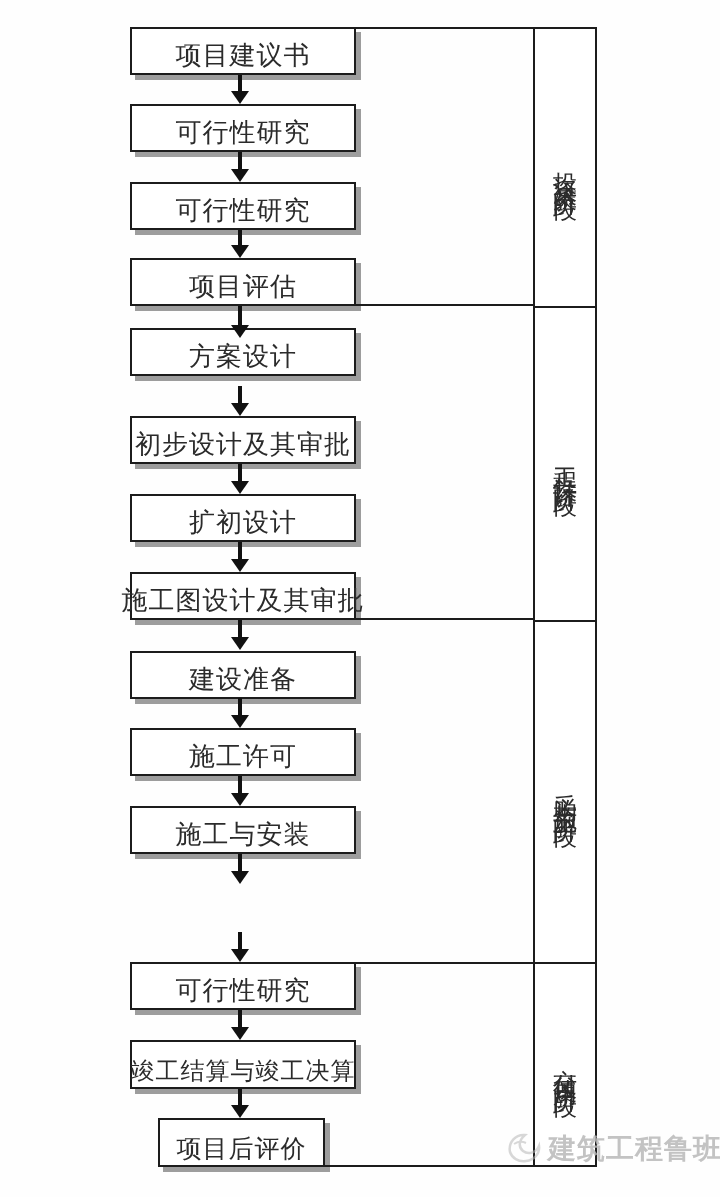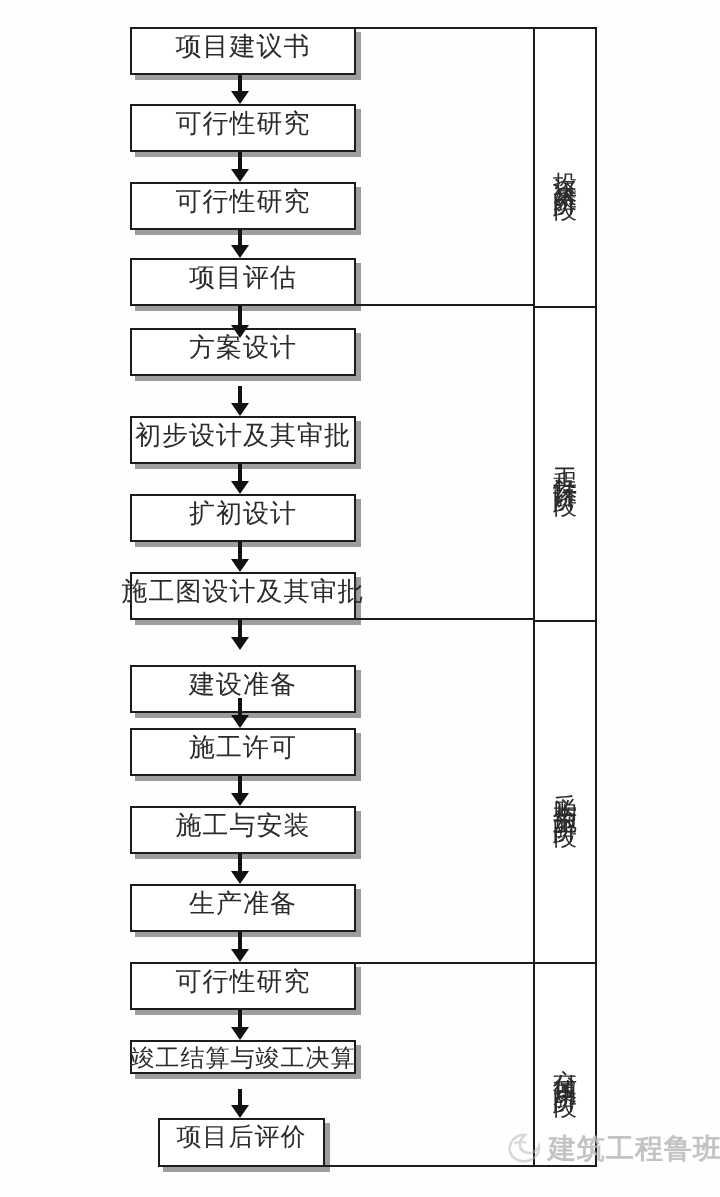--- a/index.html
+++ b/index.html
@@ -5,27 +5,27 @@
   html,body{margin:0;padding:0;background:#ffffff;}
   #canvas{
     position:relative;width:720px;height:1197px;background:#fefefe;overflow:hidden;
     font-family:"Liberation Serif","DejaVu Serif",serif;color:#222;
   }
   
   .box{
     position:absolute;left:130px;width:226px;height:48px;box-sizing:border-box;
     background:#ffffff;border:2px solid #1c1c1c;
     box-shadow:5px 5px 0 #9d9d9d;
-    display:flex;align-items:flex-start;justify-content:center;
+    display:flex;align-items:flex-end;justify-content:center;
     font-size:26px;letter-spacing:1px;color:#2b2b2b;white-space:nowrap;font-family:Liberation Mono, monospace;
   }
   .b1{top:27px}.b2{top:104px}.b3{top:182px}.b4{top:258px}
   .b5{top:328px}.b6{top:416px}.b7{top:494px}.b8{top:572px}
-  .b9{top:665px}.b10{top:728px}.b11{top:806px}.b12{top:884px}
-  .b13{top:962px}.b14{top:1040px;height:34px;font-size:24px}
+  .b9{top:651px}.b10{top:728px}.b11{top:806px}.b12{top:884px}
+  .b13{top:962px}.b14{top:1040px;height:49px;font-size:24px}
   .b15{top:1118px;height:49px;left:158px;width:167px;font-size:25px}
   
   .arrow{position:absolute;left:231px;width:18px;display:flex;flex-direction:column;align-items:center;}
   .shaft{width:4px;flex:1 1 auto;background:#111;}
   .head{width:0;height:0;border-left:9px solid transparent;border-right:9px solid transparent;border-top:13px solid #111;}
   .a1{top:75px;height:29px}.a2{top:152px;height:30px}.a3{top:230px;height:28px}
   .a4{top:306px;height:32px}.a5{top:386px;height:30px}.a6{top:464px;height:30px}
   .a7{top:542px;height:30px}.a8{top:620px;height:30px}.a9{top:698px;height:30px}
   .a10{top:776px;height:30px}.a11{top:854px;height:30px}.a12{top:932px;height:30px}
   .a13{top:1010px;height:30px}.a14{top:1089px;height:29px}
@@ -91,23 +91,20 @@
       <span>施工图设计及其审批</span>
     </div>
   <div class="box b9">
       <span>建设准备</span>
     </div>
   <div class="box b10">
       <span>施工许可</span>
     </div>
   <div class="box b11">
       <span>施工与安装</span>
-    </div>
-  <div class="box b12">
-      <span>生产准备</span>
     </div>
   <div class="box b13">
       <span>可行性研究</span>
     </div>
   <div class="box b14">
       <span>竣工结算与竣工决算</span>
     </div>
   <div class="box b15">
       <span>项目后评价</span>
     </div>

